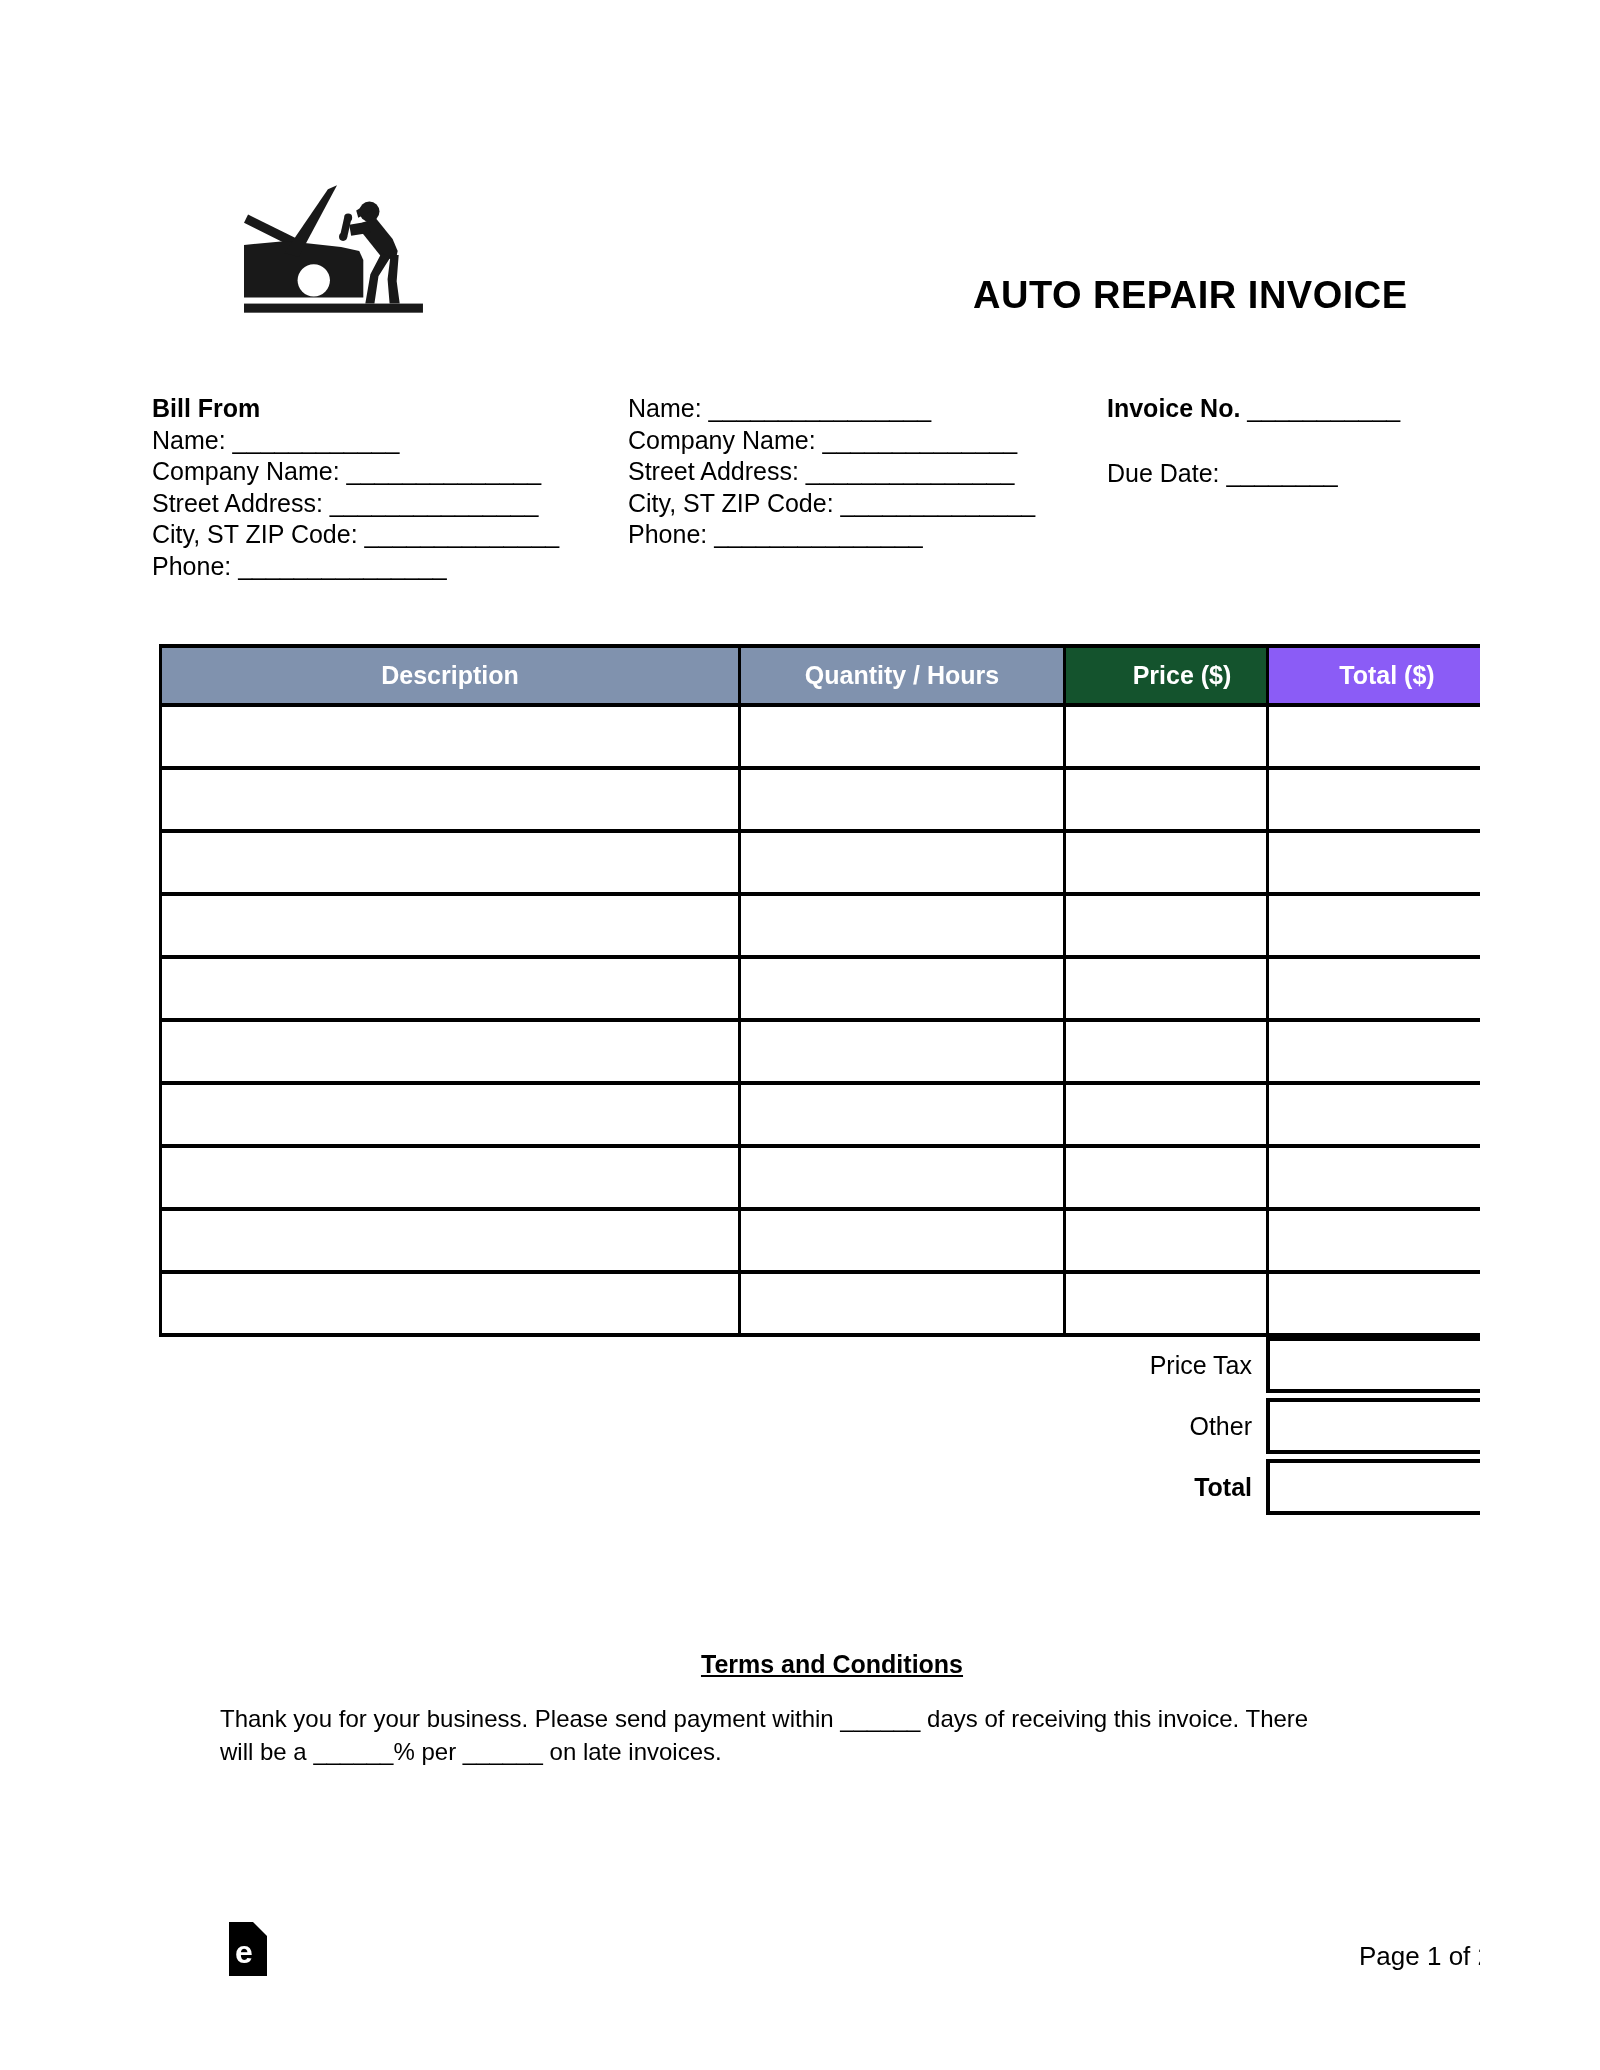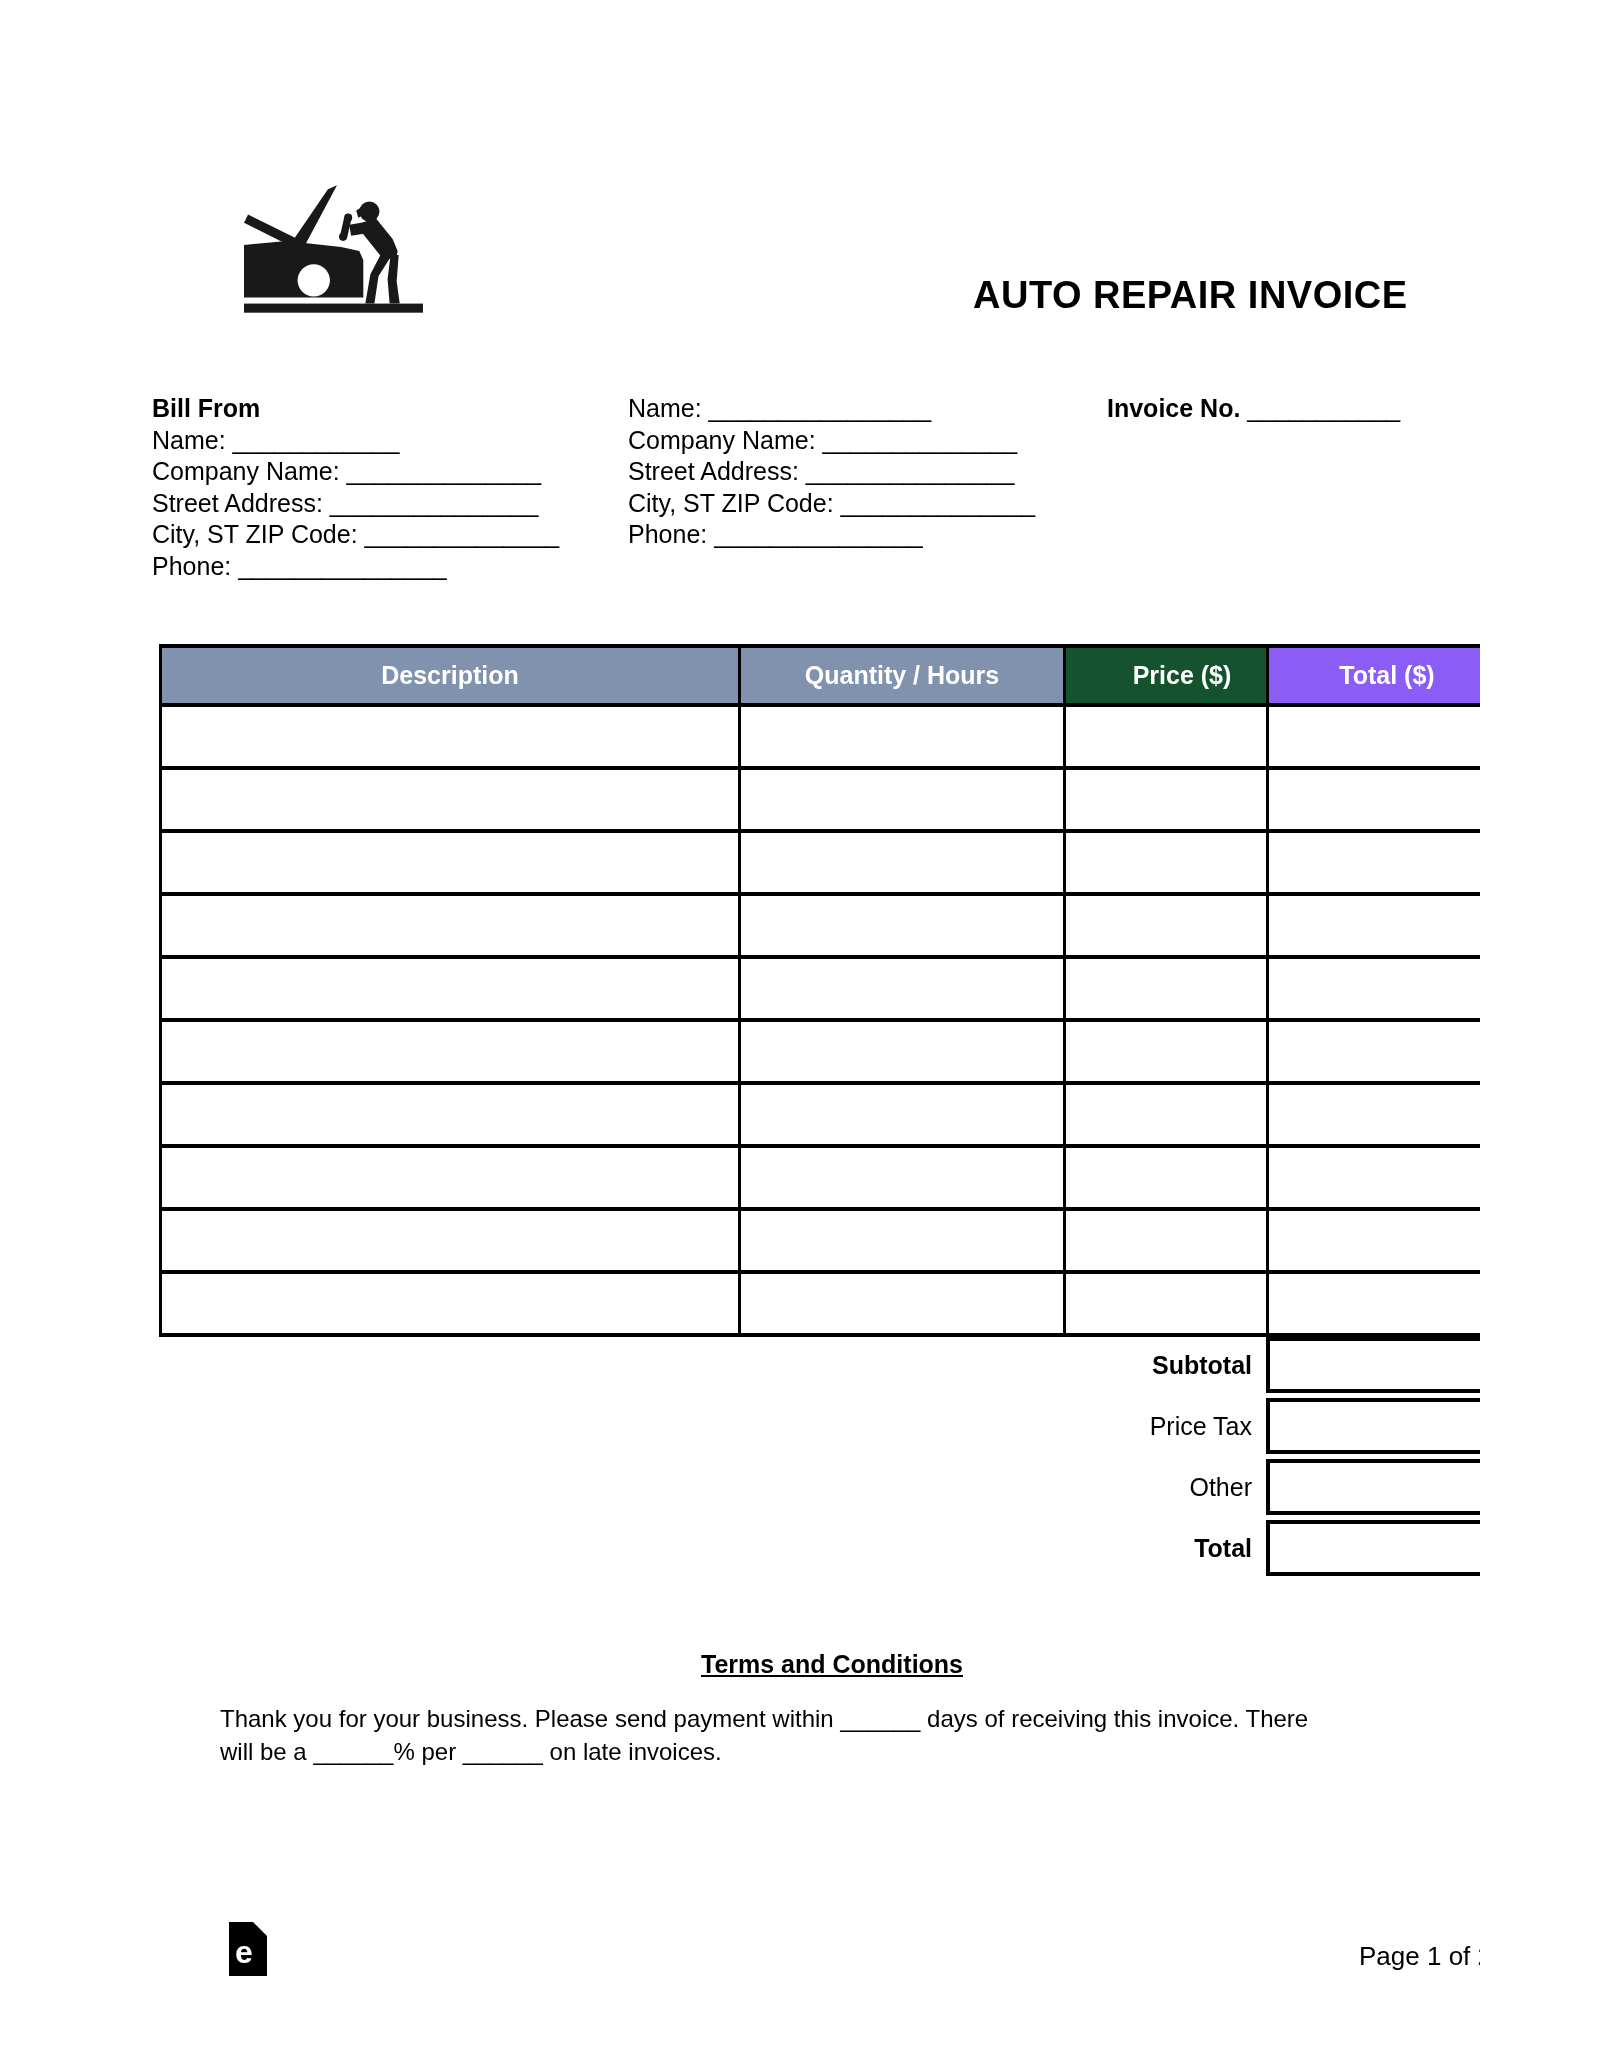--- a/index.html
+++ b/index.html
@@ -127,20 +127,21 @@
   <div class="info-col col-to">
     <div class="info-line">Name: ________________</div>
     <div class="info-line">Company Name: ______________</div>
     <div class="info-line">Street Address: _______________</div>
     <div class="info-line">City, ST ZIP Code: ______________</div>
     <div class="info-line">Phone: _______________</div>
   </div>
 
   <div class="info-col col-meta">
     <div class="meta-line"><span class="bold">Invoice No.</span><span> ___________</span></div>
+    <div class="meta-line">Due Date: ________</div>
   </div>
 
   <table class="items">
     <colgroup>
       <col style="width:579px">
       <col style="width:325px">
       <col style="width:203px">
       <col style="width:239px">
     </colgroup>
     <thead>
@@ -210,24 +211,20 @@
           <td></td>
           <td></td>
           <td></td>
           <td></td>
         </tr>
       </tbody>
   </table>
 
   <div class="summary">
     <div class="summary-row">
-      <div class="summary-label bold">Subtotal</div>
-      <div class="summary-box"></div>
-    </div>
-    <div class="summary-row">
       <div class="summary-label">Price Tax</div>
       <div class="summary-box"></div>
     </div>
     <div class="summary-row">
       <div class="summary-label">Other</div>
       <div class="summary-box"></div>
     </div>
     <div class="summary-row">
       <div class="summary-label bold">Total</div>
       <div class="summary-box"></div>

